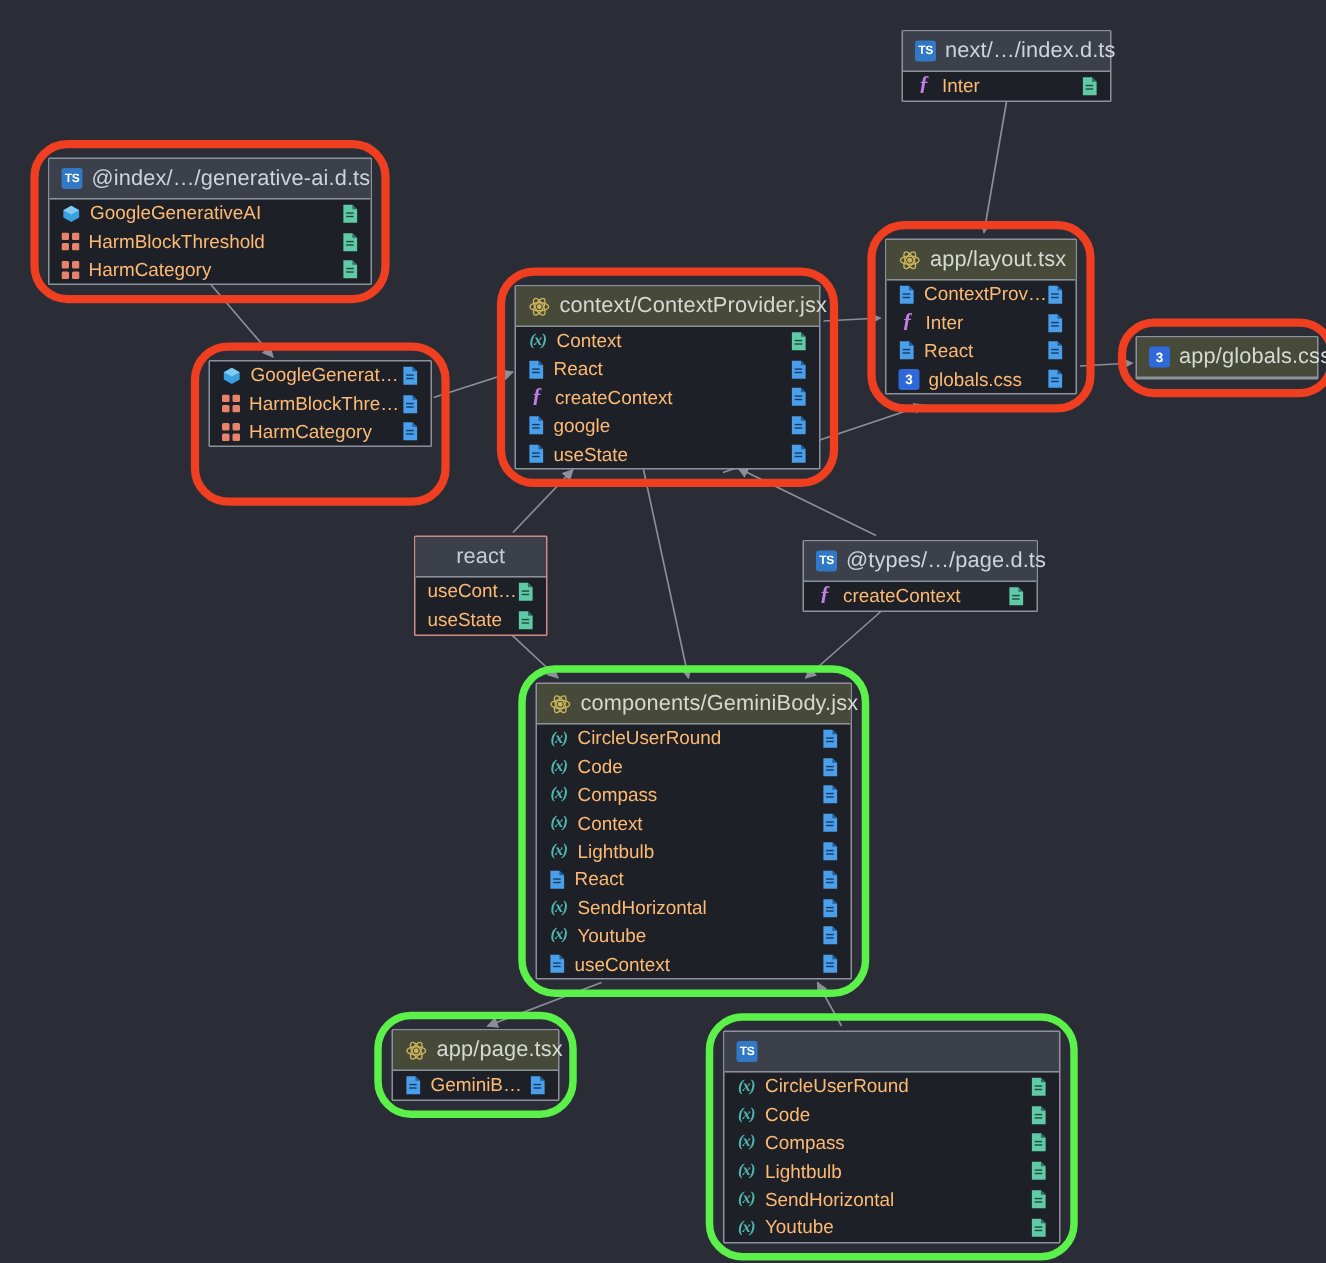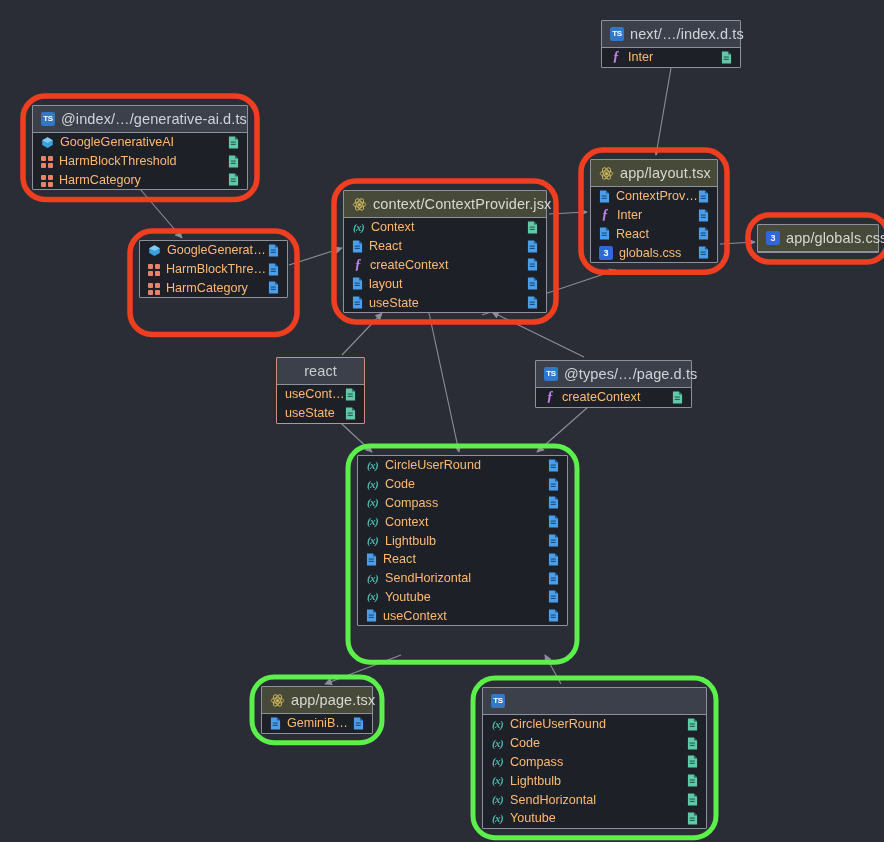--- a/index.html
+++ b/index.html
@@ -400,21 +400,21 @@
                 <rect x="3" y="8.5" width="5.5" height="1" fill="#123b63"></rect>
               </svg></span>
           </div>
           <div class="row">
             <span class="ic ic-file"><svg viewBox="0 0 12 14" width="11" height="13">
                 <path d="M1 0.5 H7.6 L11 3.8 V13.5 H1 Z" fill="#4a9eea"></path>
                 <path d="M7.6 0.5 L11 3.8 H7.6 Z" fill="#1f5e99"></path>
                 <rect x="3" y="6" width="5.5" height="1" fill="#123b63"></rect>
                 <rect x="3" y="8.5" width="5.5" height="1" fill="#123b63"></rect>
               </svg></span>
-            <span class="r-label">layout</span>
+            <span class="r-label">google</span>
             <span class="ic ic-file"><svg viewBox="0 0 12 14" width="11" height="13">
                 <path d="M1 0.5 H7.6 L11 3.8 V13.5 H1 Z" fill="#4a9eea"></path>
                 <path d="M7.6 0.5 L11 3.8 H7.6 Z" fill="#1f5e99"></path>
                 <rect x="3" y="6" width="5.5" height="1" fill="#123b63"></rect>
                 <rect x="3" y="8.5" width="5.5" height="1" fill="#123b63"></rect>
               </svg></span>
           </div>
           <div class="row">
             <span class="ic ic-file"><svg viewBox="0 0 12 14" width="11" height="13">
                 <path d="M1 0.5 H7.6 L11 3.8 V13.5 H1 Z" fill="#4a9eea"></path>
@@ -540,20 +540,31 @@
             <span class="ic ic-file"><svg viewBox="0 0 12 14" width="11" height="13">
                 <path d="M1 0.5 H7.6 L11 3.8 V13.5 H1 Z" fill="#5fc9a8"></path>
                 <path d="M7.6 0.5 L11 3.8 H7.6 Z" fill="#2f6d5d"></path>
                 <rect x="3" y="6" width="5.5" height="1" fill="#1e4a3e"></rect>
                 <rect x="3" y="8.5" width="5.5" height="1" fill="#1e4a3e"></rect>
               </svg></span>
           </div>
         </div>
       </div>
       <div class="node" style="left: 345px; top: 455px; width: 211px;">
+        <div class="node-header">
+          <span class="ic ic-react-atom"><svg viewBox="0 0 24 24" width="15" height="15">
+              <circle cx="12" cy="12" r="2.6" fill="#c9b45c"></circle>
+              <g stroke="#c9b45c" stroke-width="1.5" fill="none">
+                <ellipse cx="12" cy="12" rx="10" ry="4.3"></ellipse>
+                <ellipse cx="12" cy="12" rx="10" ry="4.3" transform="rotate(60 12 12)"></ellipse>
+                <ellipse cx="12" cy="12" rx="10" ry="4.3" transform="rotate(120 12 12)"></ellipse>
+              </g>
+            </svg></span>
+          <span class="title">components/GeminiBody.jsx</span>
+        </div>
         <div class="node-rows">
           <div class="row">
             <span class="ic ic-var">(x)</span>
             <span class="r-label">CircleUserRound</span>
             <span class="ic ic-file"><svg viewBox="0 0 12 14" width="11" height="13">
                 <path d="M1 0.5 H7.6 L11 3.8 V13.5 H1 Z" fill="#4a9eea"></path>
                 <path d="M7.6 0.5 L11 3.8 H7.6 Z" fill="#1f5e99"></path>
                 <rect x="3" y="6" width="5.5" height="1" fill="#123b63"></rect>
                 <rect x="3" y="8.5" width="5.5" height="1" fill="#123b63"></rect>
               </svg></span>

